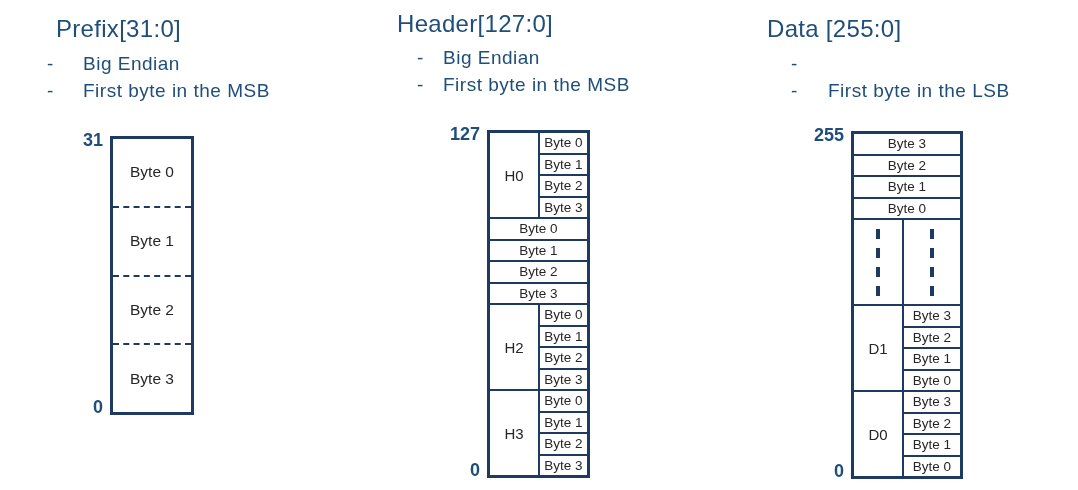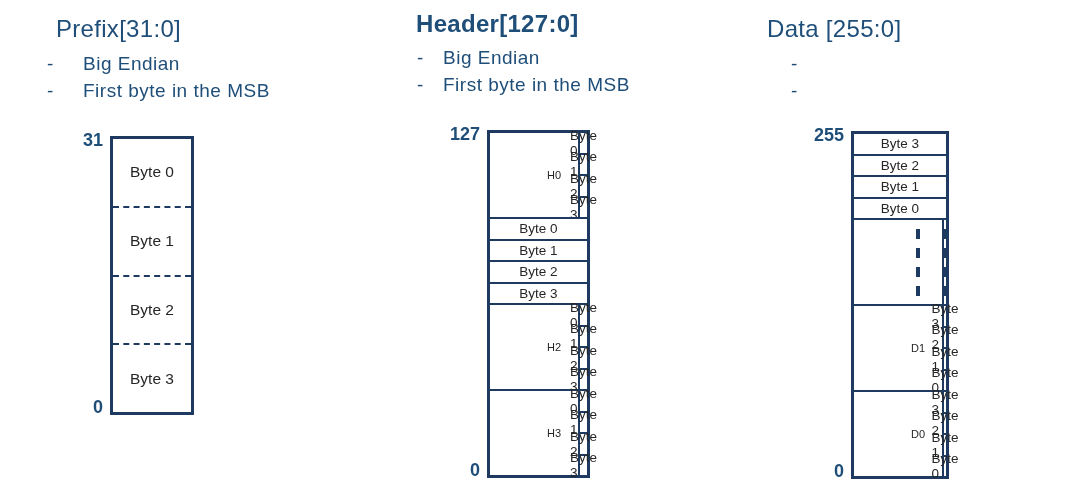--- a/index.html
+++ b/index.html
@@ -33,35 +33,35 @@
     color: var(--blue);
     white-space: nowrap;
   }
   .dash-col { display: inline-block; }
 
   .t-prefix { left: 43px;  top: 14px; margin-left: 13px; }
   .b-prefix-1 { left: 47px; top: 50px; }
   .b-prefix-2 { left: 47px; top: 77px; }
   .b-prefix-1 .dash-col, .b-prefix-2 .dash-col { width: 36px; }
 
-  .t-header { left: 416px; top: 9px; font-weight: bold; }
+  .t-header { left: 397px; top: 9px; }
   .b-header-1 { left: 417px; top: 44px; }
   .b-header-2 { left: 417px; top: 71px; }
   .b-header-1 .dash-col, .b-header-2 .dash-col { width: 26px; }
 
   .t-data { left: 767px; top: 14px; }
   .b-data-1 { left: 791px; top: 50px; }
   .b-data-2 { left: 791px; top: 77px; }
   .b-data-1 .dash-col, .b-data-2 .dash-col { width: 37px; }
 
   
   .figure { position: absolute; border-radius: 31px; }
   .f-prefix { left: 110px; top: 136px; width: 84px;  height: 279px; }
   .f-header { left: 487px; top: 130px; width: 103px; height: 348px; }
-  .f-data   { left: 851px; top: 131px; width: 98px; height: 348px; }
+  .f-data   { left: 851px; top: 131px; width: 112px; height: 348px; }
 
   .bit-label {
     position: absolute;
     font-weight: bold; font-size: 18px; line-height: 20px;
     color: var(--blue);
     white-space: nowrap;
   }
   .bit-top    { right: calc(100% + 7px); top: -6px; }
   .bit-bottom { right: calc(100% + 7px); bottom: -2px; }
 
@@ -82,21 +82,21 @@
   }
   .pcell:first-child { border-top: none; }
 
   
   .group { flex: 1; min-height: 0; display: flex; border-top: 2px solid var(--navy); }
   .group:first-child { border-top: none; }
   .label-cell {
     width: 48px; flex: 0 0 48px;
     border-right: 2px solid var(--navy);
     display: flex; align-items: center; justify-content: center;
-    font-size: 11px; color: var(--dark); padding-left: 40px;
+    font-size: 15px; color: var(--dark);
   }
   .byte-col { flex: 1; min-width: 0; display: flex; flex-direction: column; }
   .byte-row {
     flex: 1; min-height: 0;
     display: flex; align-items: center; justify-content: center;
     font-size: 13.5px; color: var(--dark);
     border-top: 2px solid var(--navy);
   }
   .byte-row:first-child { border-top: none; }
   .ellipsis-cell { flex: 1; display: flex; align-items: center; justify-content: center; }
@@ -180,20 +180,21 @@
         </div>
       </div>
   </div>
 
   <div class="panel-title t-data">Data [255:0]</div>
   <div class="bullet b-data-1">
     <span class="dash-col">-</span>
   </div>
   <div class="bullet b-data-2">
     <span class="dash-col">-</span>
+    <span>First byte in the LSB</span>
   </div>
   <div class="figure f-data">
     <span class="bit-label bit-top">255</span>
     <span class="bit-label bit-bottom">0</span>
     <div class="box" id="box-data">
         <div class="group">
           <div class="byte-col">
             <div class="byte-row">Byte 3</div>
             <div class="byte-row">Byte 2</div>
             <div class="byte-row">Byte 1</div>

